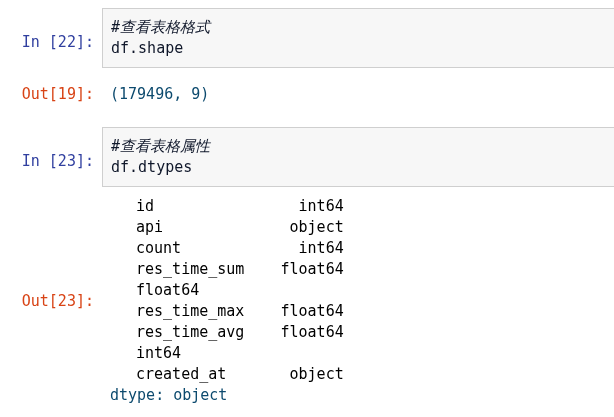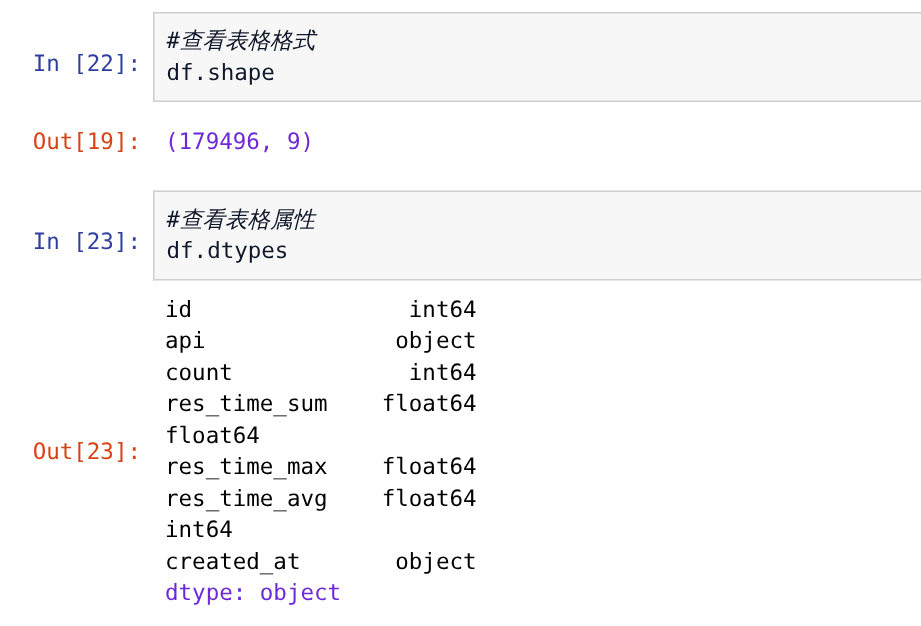--- a/index.html
+++ b/index.html
@@ -46,25 +46,26 @@
   .code-line { white-space: pre; color: #0f172a; }
   .comment-line {
     white-space: pre;
     color: #0f172a;
     font-style: italic;
   }
   .output-row { margin-top: 16px; }
   .cell2 { margin-top: 22px; }
   .output-row2 { margin-top: 9px; }
   .output-body { flex: 1 1 auto; margin-left: 8px; }
-  .output-text { white-space: pre; color: #6d28d9; }
+  .output-text { white-space: pre; color: #0c4a6e; }
   .dtype-row {
     display: flex;
     justify-content: space-between;
     width: 23ch;
+    margin-left: 26px;
   }
   .dtype-row span { white-space: pre; }
 </style>
 </head>
 <body>
 
 <div class="notebook">
 
   <div class="cell-row">
     <div class="prompt in">In [22]:</div>

